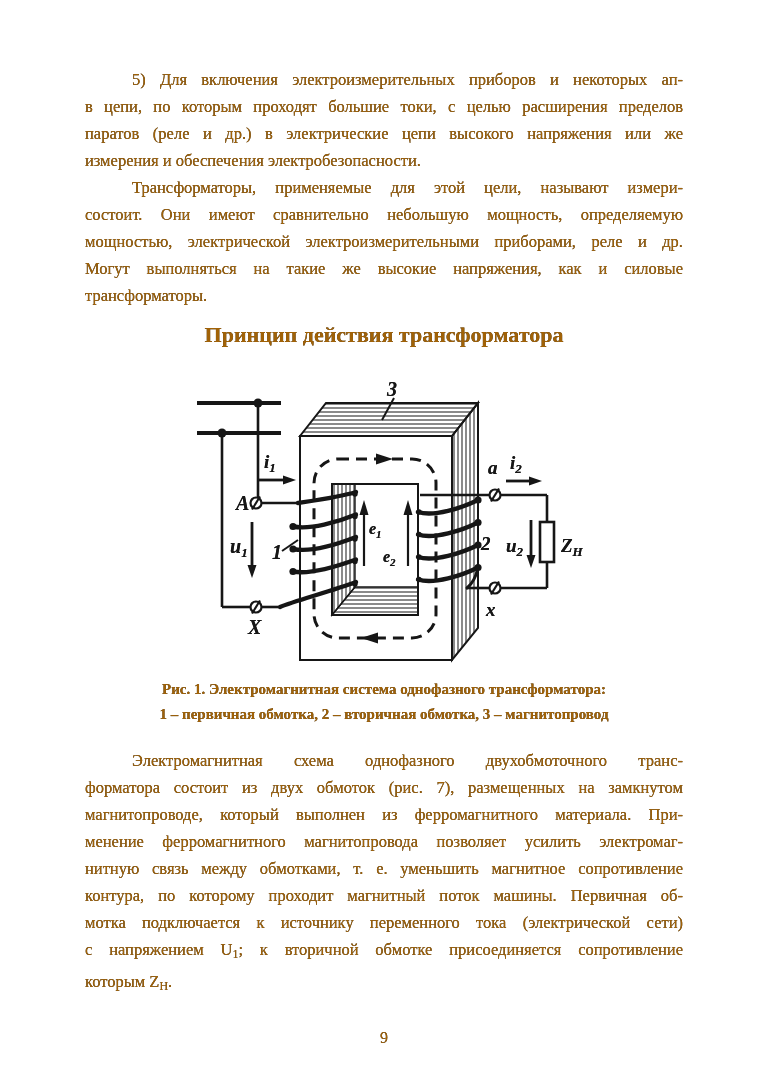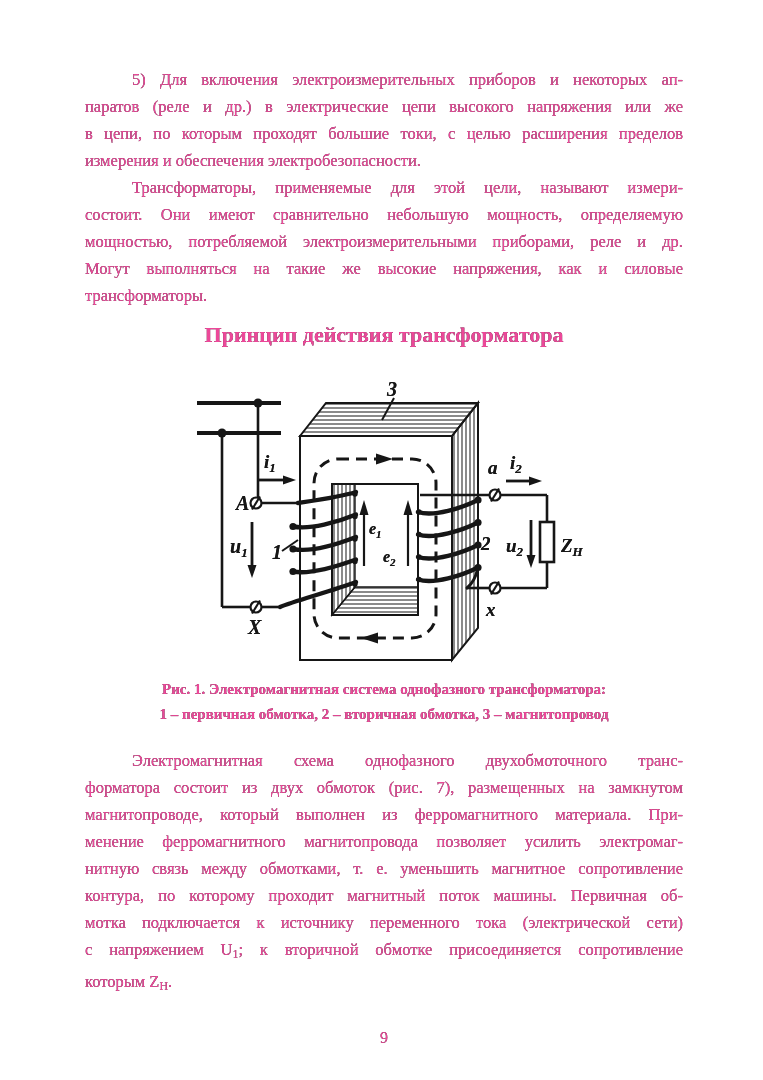--- a/index.html
+++ b/index.html
@@ -2,21 +2,21 @@
 <html><head>
 <meta charset="utf-8">
 <style>
   html,body { margin:0; padding:0; background:#ffffff; }
   .page {
     position:relative;
     width:763px; height:1080px;
     background:#ffffff;
     overflow:hidden;
     font-family:"Liberation Serif","DejaVu Serif",serif;
-    color:#ec4899;
+    color:#a16207;
     text-shadow:0 0 0.4px #2a2a2a;
   }
   .textcol {
     position:absolute; left:85px; top:0;
     width:598px; padding-top:66px;
   }
   .bline {
     font-size:16.5px; line-height:27px;
     text-align:justify; text-align-last:justify;
     white-space:normal;
@@ -43,29 +43,29 @@
   }
 </style>
 </head>
 <body>
 
 <div class="page">
   <div class="textcol">
 
     <div class="para">
       <div class="bline indent">5) Для включения электроизмерительных приборов и некоторых ап-</div>
+      <div class="bline">в цепи, по которым проходят большие токи, с целью расширения пределов</div>
       <div class="bline">паратов (реле и др.) в электрические цепи высокого напряжения или же</div>
-      <div class="bline">в цепи, по которым проходят большие токи, с целью расширения пределов</div>
       <div class="bline last">измерения и обеспечения электробезопасности.</div>
     </div>
 
     <div class="para">
       <div class="bline indent">Трансформаторы, применяемые для этой цели, называют измери-</div>
       <div class="bline">состоит. Они имеют сравнительно небольшую мощность, определяемую</div>
-      <div class="bline">мощностью, потребляемой электроизмерительными приборами, реле и др.</div>
+      <div class="bline">мощностью, электрической электроизмерительными приборами, реле и др.</div>
       <div class="bline">Могут выполняться на такие же высокие напряжения, как и силовые</div>
       <div class="bline last">трансформаторы.</div>
     </div>
 
     <div class="heading">Принцип действия трансформатора</div>
 
     <svg class="fig-svg" width="420" height="300" viewBox="0 0 420 300">
       <defs>
         <pattern id="vl" width="4" height="4" patternUnits="userSpaceOnUse">
           <path d="M2 0 V4" stroke="#2a2a2a" stroke-width="1.1"></path>

